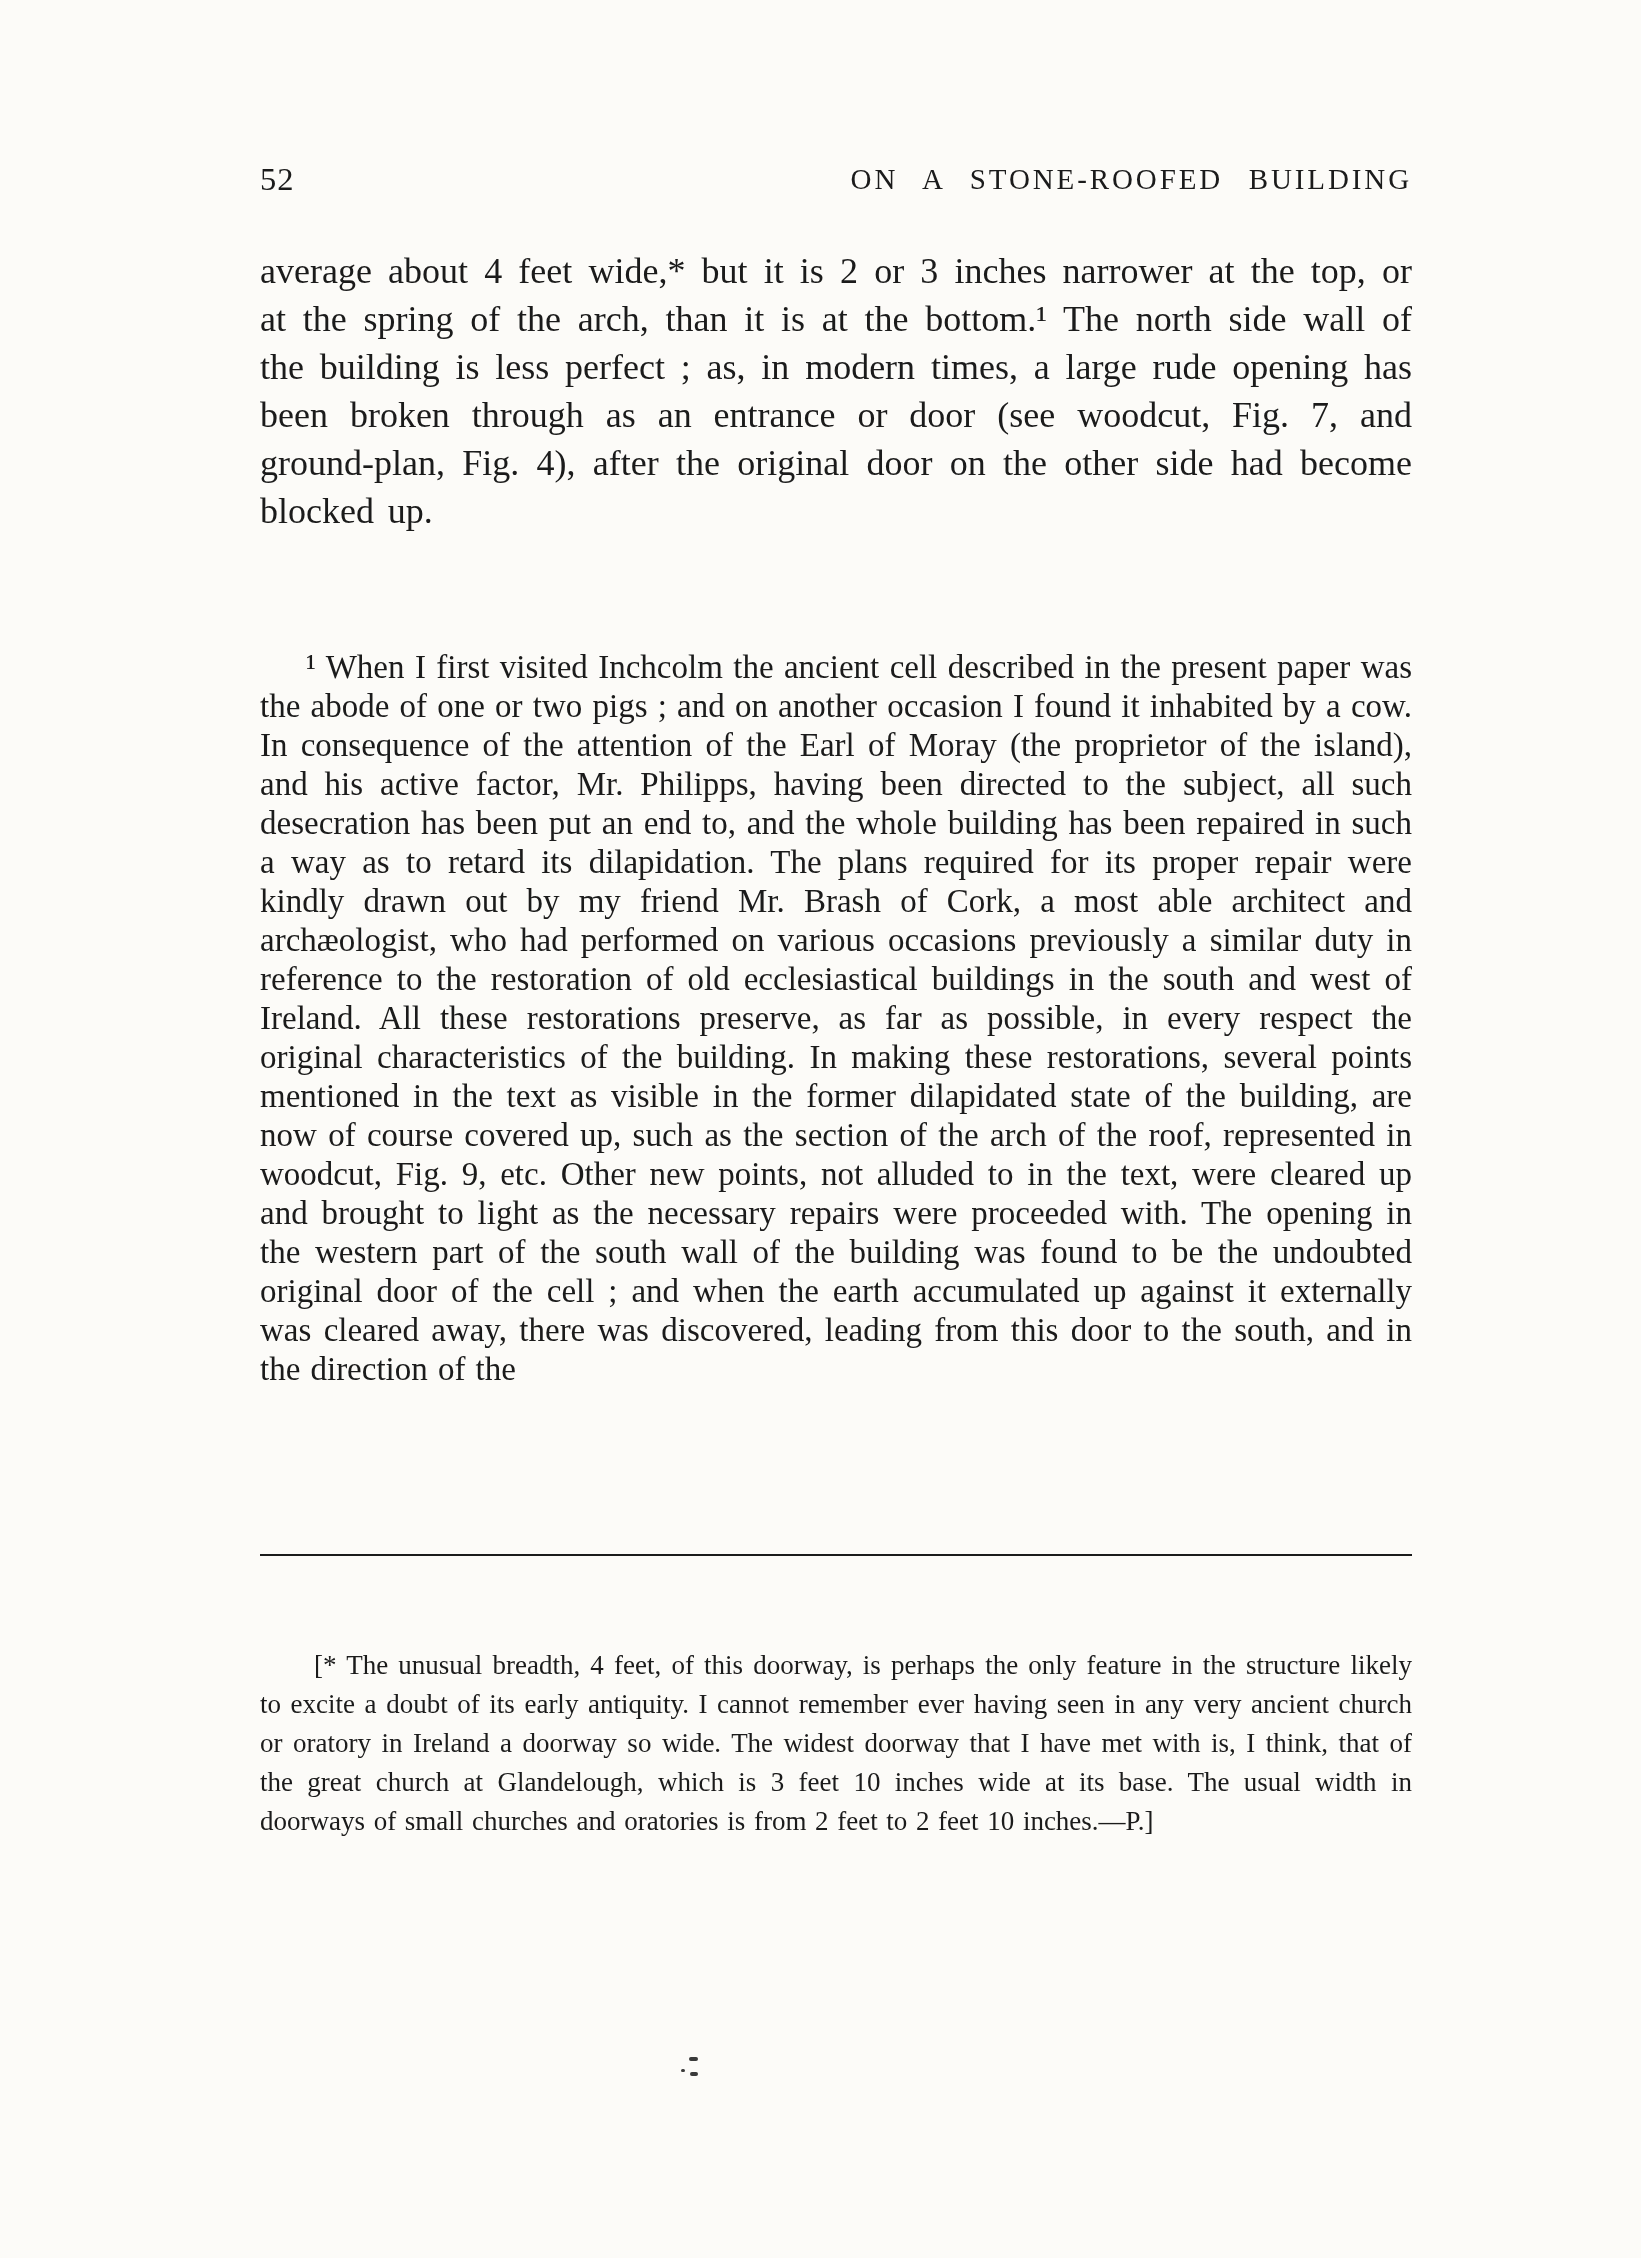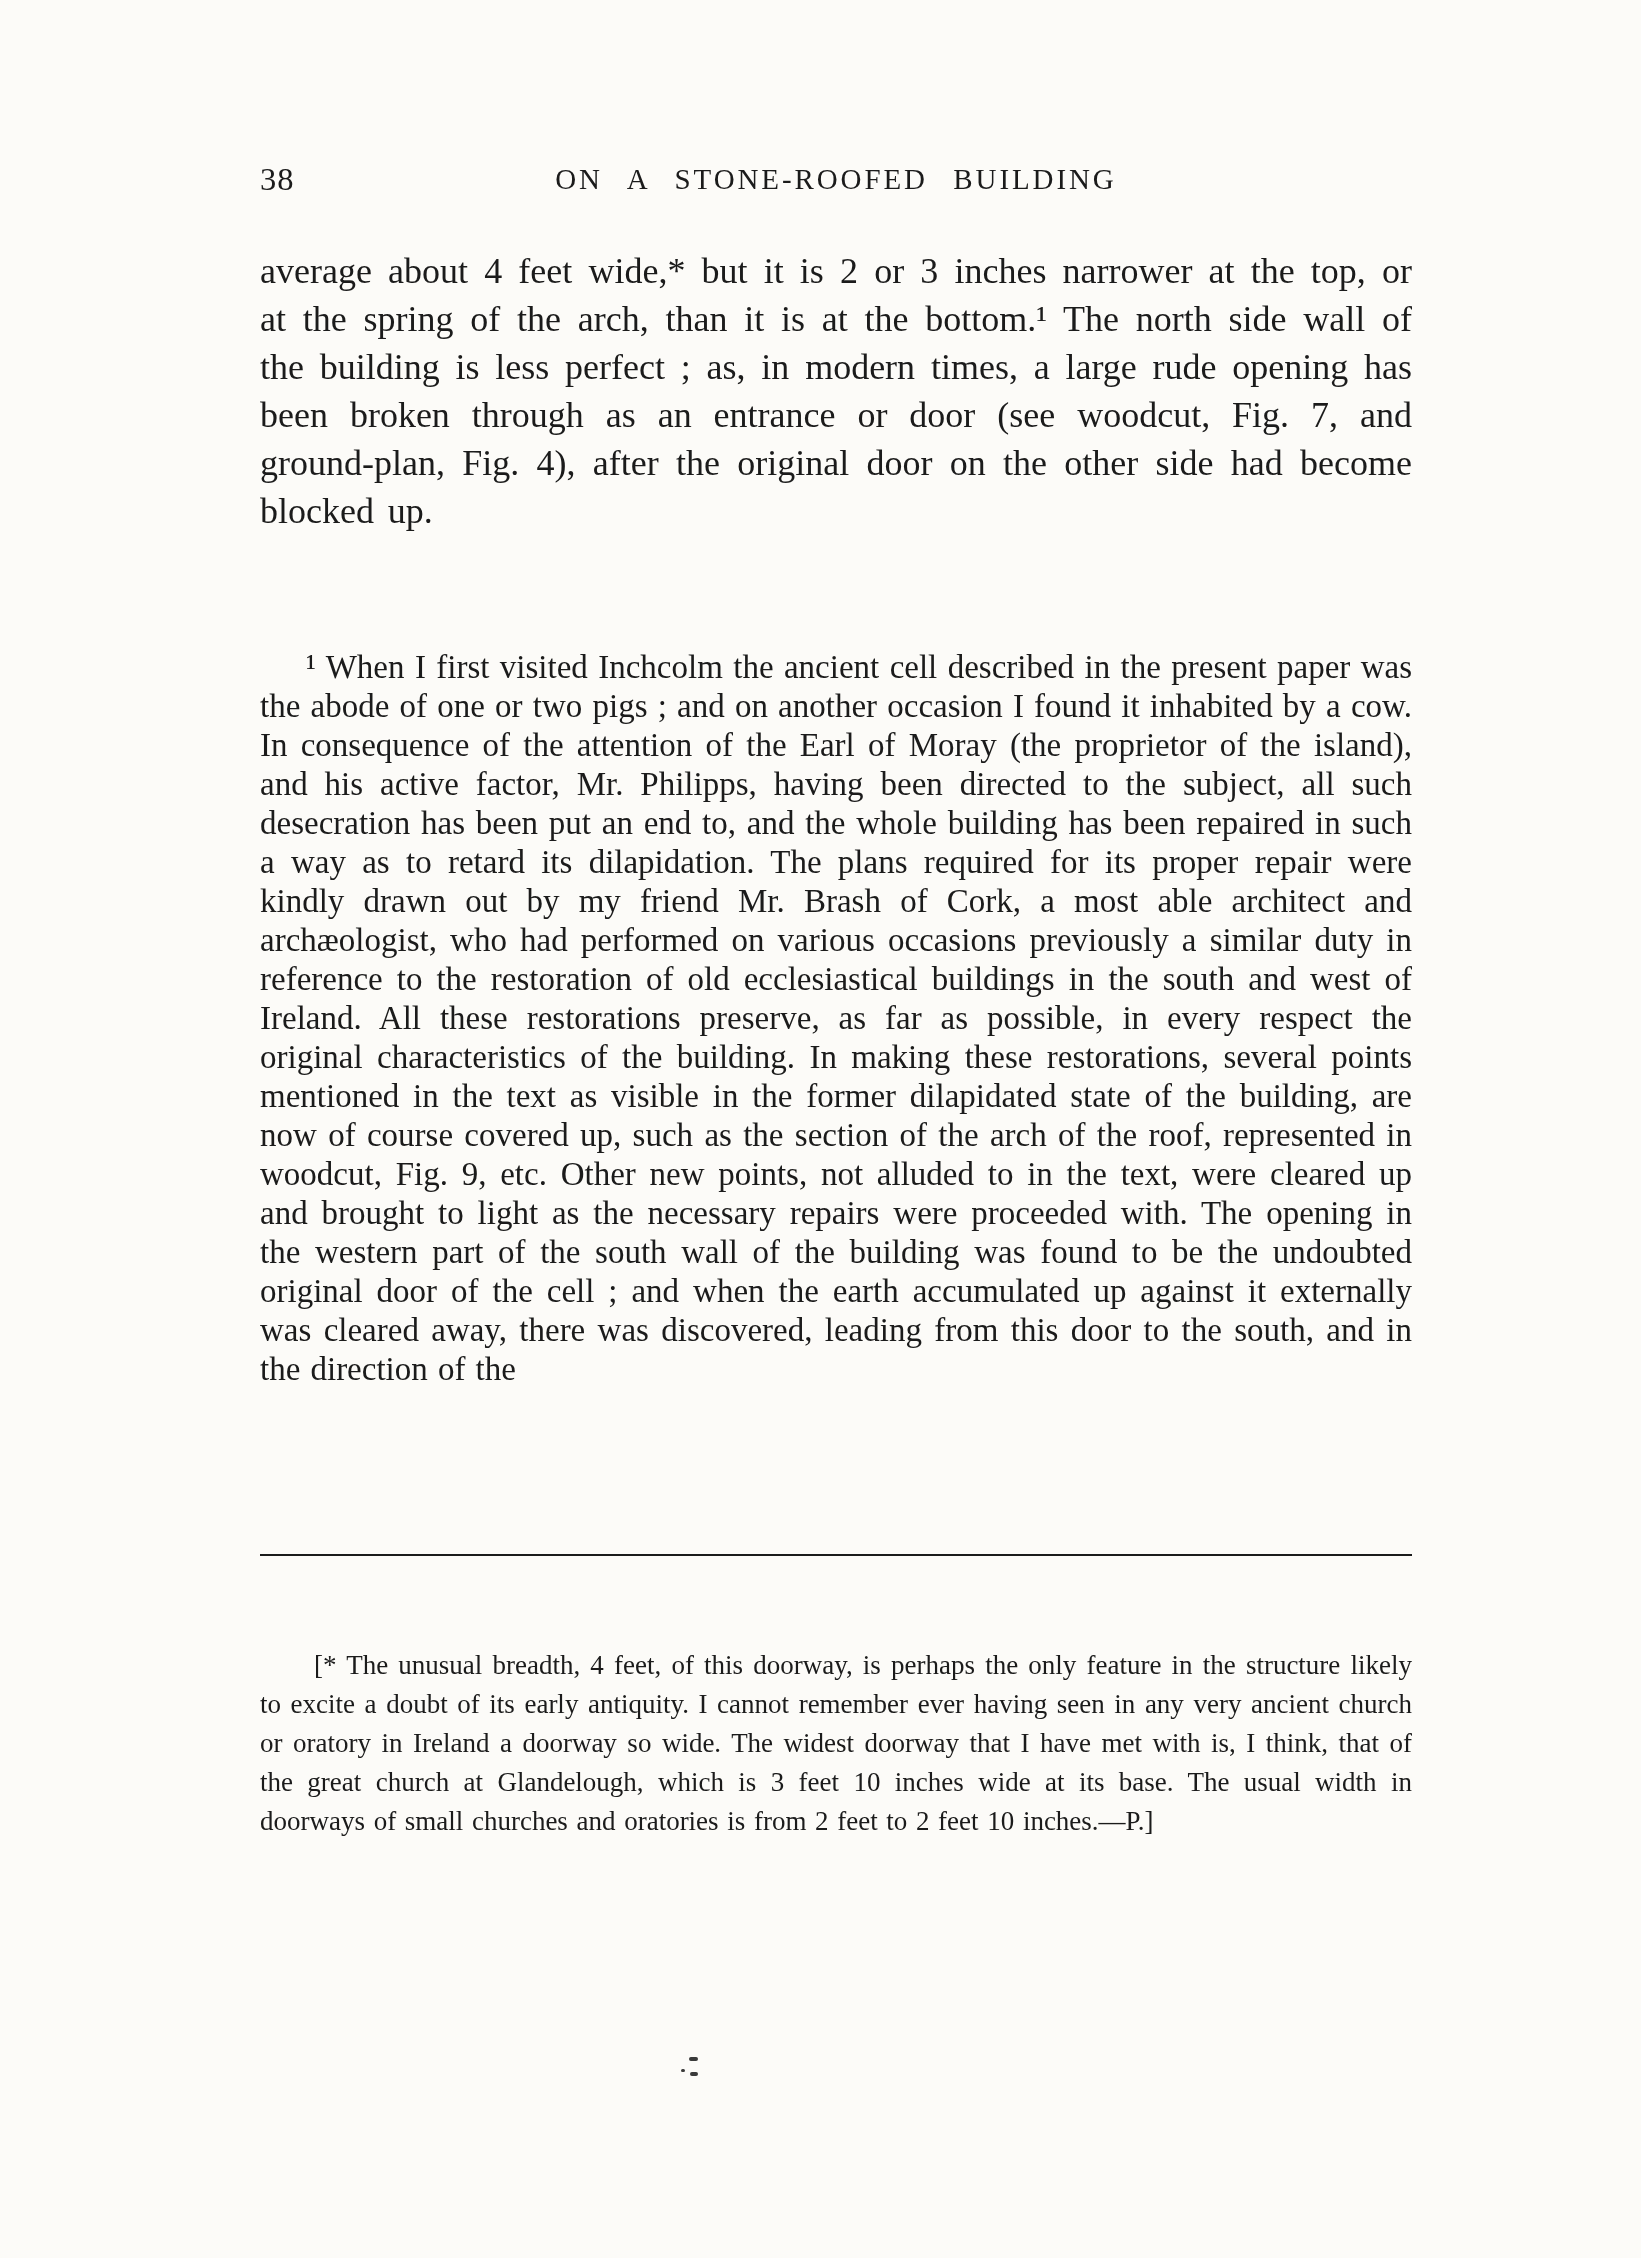--- a/index.html
+++ b/index.html
@@ -31,21 +31,21 @@
     left: 0;
     top: 0;
     font-size: 32.5px;
     letter-spacing: 1px;
   }
   .running-title {
     position: absolute;
     left: 0;
     right: 0;
     top: 1.9px;
-    text-align: center;
+    text-align: right;
     font-size: 29px;
     letter-spacing: 2.9px;
     word-spacing: 15.3px;
   }
   .main-paragraph {
     top: 247px;
     font-size: 36px;
     line-height: 48px;
     text-align: justify;
     word-spacing: 4.8px;
@@ -112,21 +112,21 @@
     background: #3a3a3a;
     border-radius: 1.9px;
   }
 </style>
 </head>
 <body>
 
 <div class="page">
 
   <div class="content-col page-header">
-    <span class="page-number">38</span>
+    <span class="page-number">52</span>
     <span class="running-title">ON A STONE-ROOFED BUILDING</span>
   </div>
 
   <div class="content-col main-paragraph">average about 4 feet wide,* but it is 2 or 3 inches narrower at the top, or at the spring of the arch, than it is at the bottom.¹  The north side wall of the building is less perfect ; as, in modern times, a large rude opening has been broken through as an entrance or door (see woodcut, Fig. 7, and ground-plan, Fig. 4), after the original door on the other side had become blocked up.</div>
 
   <div class="content-col footnote">¹ When I first visited Inchcolm the ancient cell described in the present paper was the abode of one or two pigs ; and on another occasion I found it inhabited by a cow.  In consequence of the attention of the Earl of Moray (the proprietor of the island), and his active factor, Mr. Philipps, having been directed to the subject, all such desecration has been put an end to, and the whole building has been repaired in such a way as to retard its dilapidation. The plans required for its proper repair were kindly drawn out by my friend Mr. Brash of Cork, a most able architect and archæologist, who had performed on various occasions previously a similar duty in reference to the restoration of old ecclesiastical buildings in the south and west of Ireland.  All these restorations preserve, as far as possible, in every respect the original characteristics of the building.  In making these restorations, several points mentioned in the text as visible in the former dilapidated state of the building, are now of course covered up, such as the section of the arch of the roof, represented in woodcut, Fig. 9, etc.  Other new points, not alluded to in the text, were cleared up and brought to light as the necessary repairs were proceeded with.  The opening in the western part of the south wall of the building was found to be the undoubted original door of the cell ; and when the earth accumulated up against it externally was cleared away, there was discovered, leading from this door to the south, and in the direction of the</div>
 
   <hr class="footnote-rule">
 
   <div class="content-col editors-note">[* The unusual breadth, 4 feet, of this doorway, is perhaps the only feature in the structure likely to excite a doubt of its early antiquity.  I cannot remember ever having seen in any very ancient church or oratory in Ireland a doorway so wide.  The widest doorway that I have met with is, I think, that of the great church at Glandelough, which is 3 feet 10 inches wide at its base.  The usual width in doorways of small churches and oratories is from 2 feet to 2 feet 10 inches.—P.]</div>

